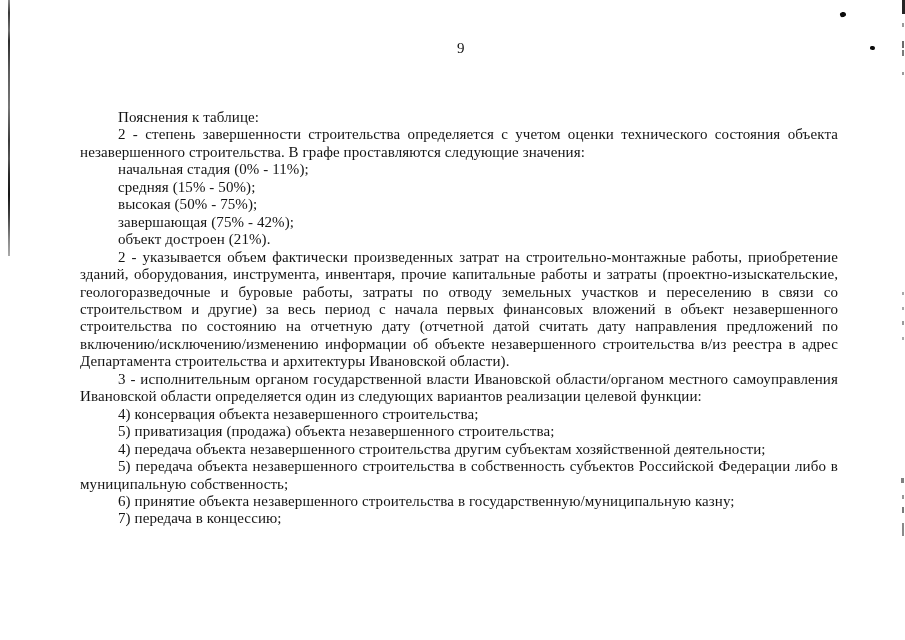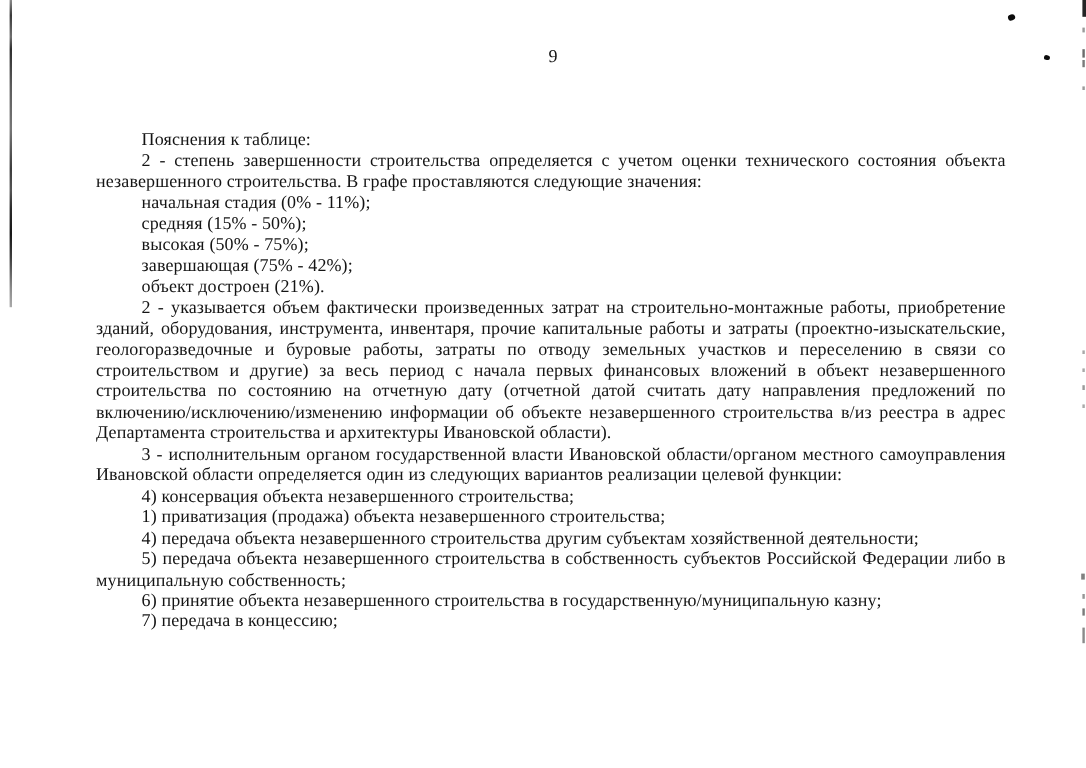--- a/index.html
+++ b/index.html
@@ -93,18 +93,18 @@
   <p class="para">Пояснения к таблице:</p>
   <p class="para">2 - степень завершенности строительства определяется с учетом оценки технического состояния объекта незавершенного строительства. В графе проставляются следующие значения:</p>
   <p class="para">начальная стадия (0% - 11%);</p>
   <p class="para">средняя (15% - 50%);</p>
   <p class="para">высокая (50% - 75%);</p>
   <p class="para">завершающая (75% - 42%);</p>
   <p class="para">объект достроен (21%).</p>
   <p class="para">2 - указывается объем фактически произведенных затрат на строительно-монтажные работы, приобретение зданий, оборудования, инструмента, инвентаря, прочие капитальные работы и затраты (проектно-изыскательские, геологоразведочные и буровые работы, затраты по отводу земельных участков и переселению в связи со строительством и другие) за весь период с начала первых финансовых вложений в объект незавершенного строительства по состоянию на отчетную дату (отчетной датой считать дату направления предложений по включению/исключению/изменению информации об объекте незавершенного строительства в/из реестра в адрес Департамента строительства и архитектуры Ивановской области).</p>
   <p class="para">3 - исполнительным органом государственной власти Ивановской области/органом местного самоуправления Ивановской области определяется один из следующих вариантов реализации целевой функции:</p>
   <p class="para">4) консервация объекта незавершенного строительства;</p>
-  <p class="para">1) приватизация (продажа) объекта незавершенного строительства;</p>
+  <p class="para">5) приватизация (продажа) объекта незавершенного строительства;</p>
   <p class="para">4) передача объекта незавершенного строительства другим субъектам хозяйственной деятельности;</p>
   <p class="para">5) передача объекта незавершенного строительства в собственность субъектов Российской Федерации либо в муниципальную собственность;</p>
   <p class="para">6) принятие объекта незавершенного строительства в государственную/муниципальную казну;</p>
   <p class="para">7) передача в концессию;</p>
 </div>
 
 </body></html>

